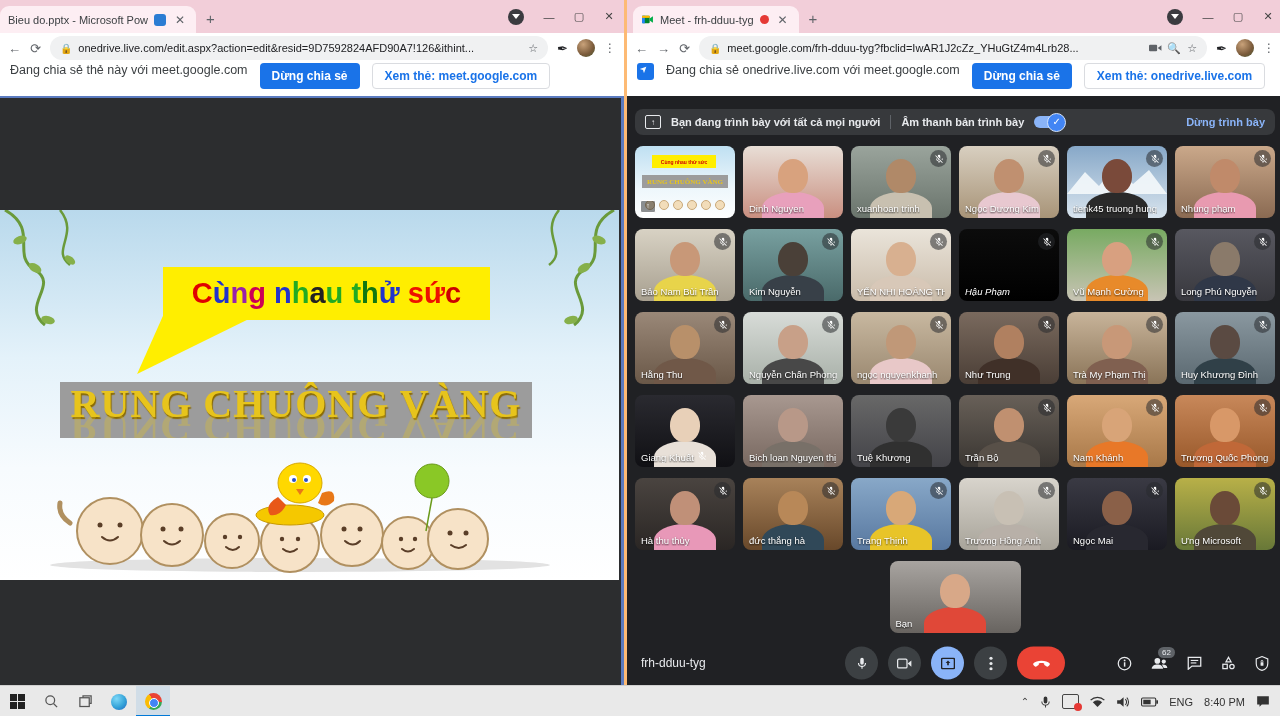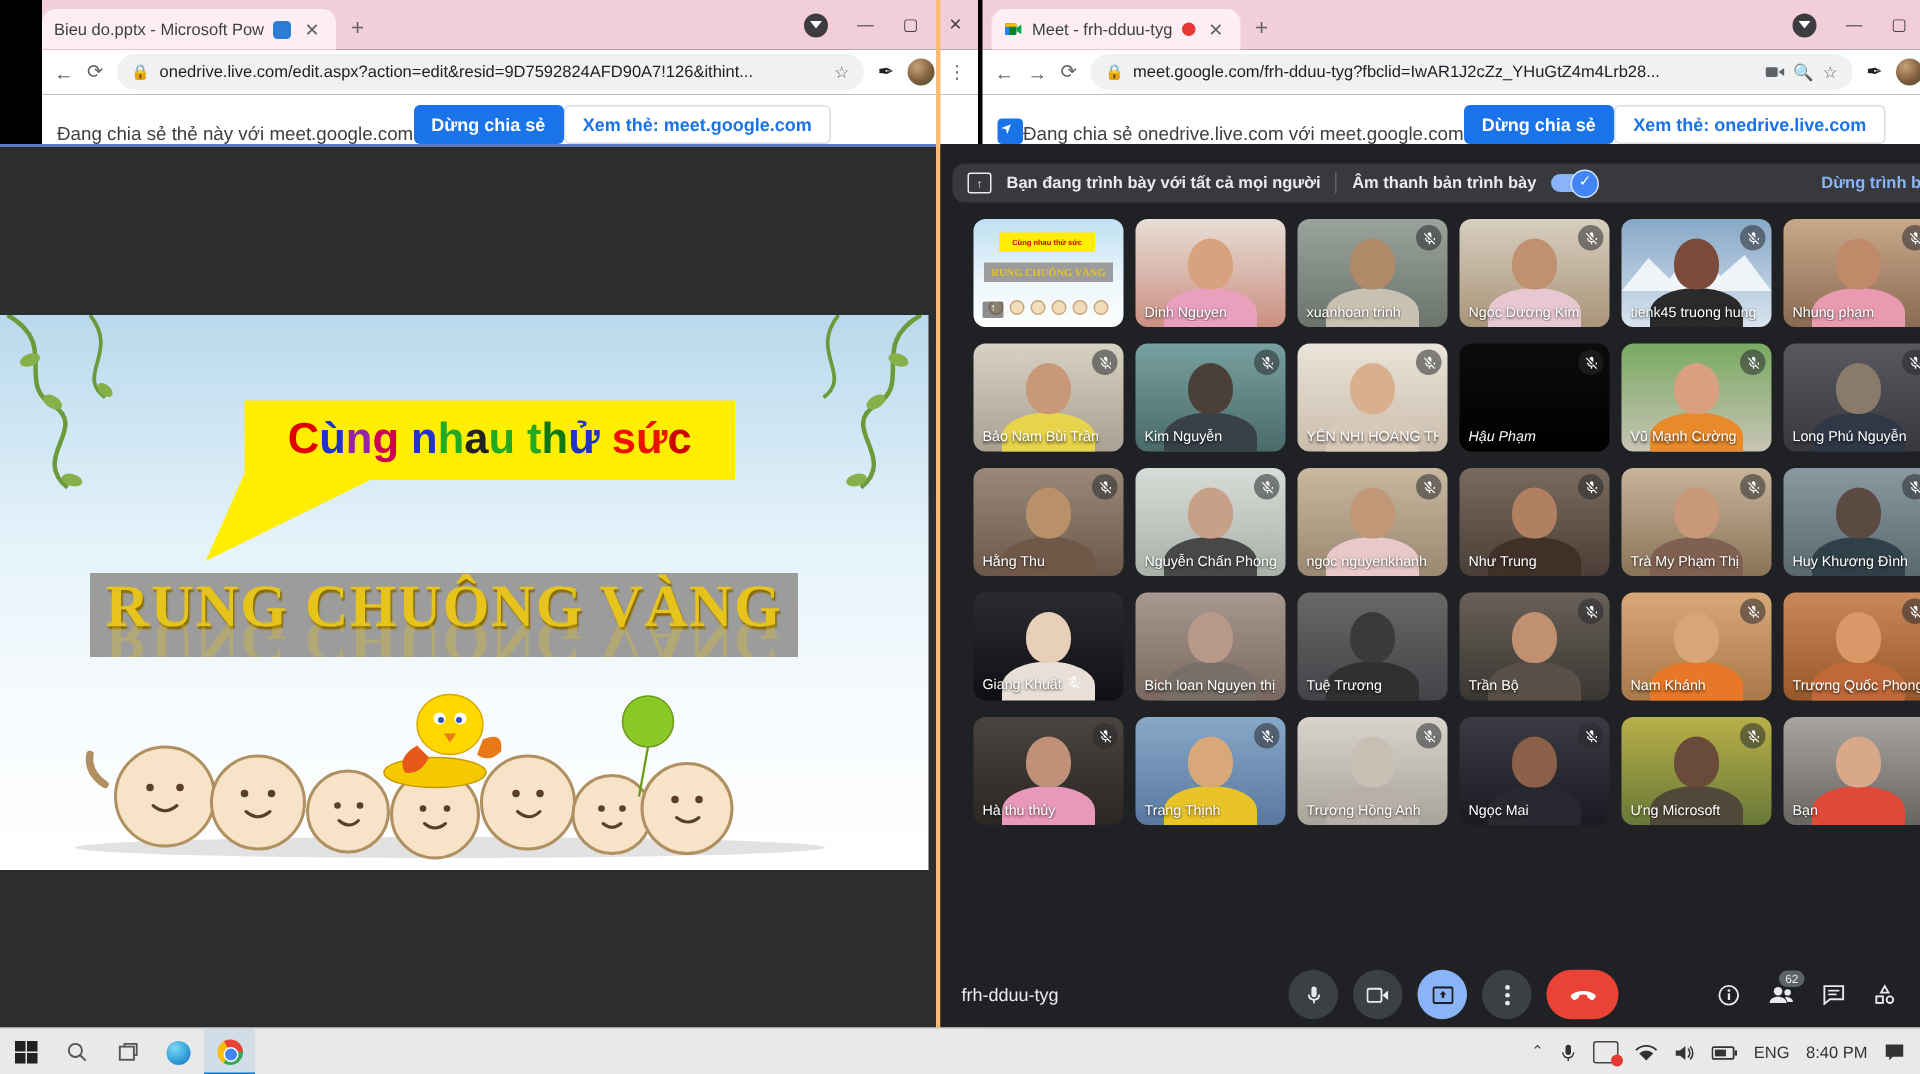--- a/index.html
+++ b/index.html
@@ -1,38 +1,38 @@
 <!DOCTYPE html>
 <html><head>
 <meta charset="utf-8">
 <style>
   html,body{margin:0;padding:0;}
   body{width:1280px;height:716px;position:relative;background:#000;font-family:"Liberation Sans","DejaVu Sans",sans-serif;overflow:hidden;}
-  .window{position:absolute;top:0;height:685px;padding-left:28px;}
+  .window{position:absolute;top:0;height:685px;}
   #win-left{left:0;width:624px;}
   #win-right{left:624px;width:656px;border-left:3px solid #fdba74;}
   
   .tabbar{height:33px;background:#f2ced9;display:flex;align-items:flex-end;position:relative;}
   .tab{background:#fdeef3;border-radius:9px 9px 0 0;height:27px;display:flex;align-items:center;padding:0 8px;font-size:11px;color:#3c4043;gap:6px;max-width:200px;}
   .tab .t-title{white-space:nowrap;overflow:hidden;max-width:140px;}
   .tab-x{color:#5f6368;font-size:12px;line-height:1;padding:1px 3px;border-radius:50%;}
   .newtab{color:#5f6368;font-size:15px;margin:0 0 6px 10px;}
   .winctl{position:absolute;right:0;top:0;height:33px;display:flex;align-items:center;gap:0;}
   .winctl .wc{width:30px;height:26px;display:flex;align-items:center;justify-content:center;color:#444;font-size:11px;}
   .media-globe{width:16px;height:16px;border-radius:50%;background:#3b3b40;display:flex;align-items:center;justify-content:center;margin-right:10px;}
   .media-globe:after{content:"";width:0;height:0;border-left:4px solid transparent;border-right:4px solid transparent;border-top:5px solid #fff;}
   .toolbar{height:30px;background:#fff;display:flex;align-items:center;padding:0 8px;gap:9px;}
   .navic{color:#5f6368;font-size:13px;}
   .urlpill{flex:1;background:#f0f1f2;border-radius:13px;height:24px;display:flex;align-items:center;padding:0 10px;font-size:11px;color:#202124;gap:6px;min-width:0;}
   .urlpill .url{white-space:nowrap;overflow:hidden;flex:1;}
   .lock{font-size:10px;color:#5f6368;}
   .pill-ic{color:#5f6368;font-size:11px;}
   .avatar{width:18px;height:18px;border-radius:50%;background:radial-gradient(circle at 35% 30%,#c9a27a,#7a5a3a 60%,#465a32);}
   .menu3{color:#5f6368;font-size:12px;letter-spacing:0;}
-  .sharebar{height:33px;background:#fff;display:flex;align-items:flex-end;padding:0 10px;font-size:12.5px;color:#3c4043;border-bottom:1px solid #e0e0e0;}
+  .sharebar{height:33px;background:#fff;display:flex;align-items:flex-start;gap:12px;padding:0 10px;font-size:12.5px;color:#3c4043;border-bottom:1px solid #e0e0e0;}
   .btn-blue{background:#1a73e8;color:#fff;border-radius:4px;font-size:12px;font-weight:bold;padding:6px 12px;white-space:nowrap;}
   .btn-outline{background:#fff;color:#1a73e8;border:1px solid #dadce0;border-radius:4px;font-size:12px;font-weight:bold;padding:5px 12px;white-space:nowrap;}
   .shicon{width:17px;height:17px;border-radius:3px;background:#1a73e8;position:relative;flex:none;}
   .shicon:after{content:"➤";position:absolute;left:3px;top:1px;font-size:9px;color:#fff;transform:rotate(-45deg);}
   
   .ppt-content{position:absolute;top:96px;left:0;right:0;bottom:0;background:#2c2d2f;border-top:2px solid #5b7bc0;border-right:3px solid #5b7bc0;}
   .slide{position:absolute;top:112px;left:0;width:619px;height:370px;background:linear-gradient(#b9d9ec, #e4f2fa 40%, #f7fbfe 70%, #ffffff);overflow:hidden;}
   .vine{position:absolute;top:0;}
   .vine.l{left:0;} .vine.r{right:0;transform:scaleX(-1);}
   .bubble{position:absolute;left:163px;top:57px;width:327px;height:53px;background:#ffee00;display:flex;align-items:center;justify-content:center;font-weight:bold;font-size:29px;font-family:"Liberation Sans",sans-serif;white-space:pre;}
@@ -445,21 +445,21 @@
               </svg></span></span>
         </div>
         <div class="tile" style="background: linear-gradient(rgb(168, 152, 144), rgb(120, 104, 96));">
           <div class="torso" style="background: rgb(120, 112, 104);"></div>
           <div class="head" style="background: rgb(184, 152, 136);"></div>
           <span class="name">Bich loan Nguyen thị</span>
         </div>
         <div class="tile" style="background: linear-gradient(rgb(104, 104, 104), rgb(67, 67, 72));">
           <div class="torso" style="background: rgb(48, 48, 48);"></div>
           <div class="head" style="background: rgb(58, 58, 58);"></div>
-          <span class="name">Tuệ Trương</span>
+          <span class="name">Tuệ Khương</span>
         </div>
         <div class="tile" style="background: linear-gradient(rgb(104, 96, 88), rgb(58, 54, 50));">
           <div class="torso" style="background: rgb(88, 80, 72);"></div>
           <div class="head" style="background: rgb(192, 144, 112);"></div>
           <span class="name">Trần Bộ</span>
           <span class="micoff">
             <svg viewBox="0 0 24 24" width="10" height="10">
               <path fill="#fff" d="M15 11V5a3 3 0 0 0-6 0v.2l6 6zM18.9 11a6.9 6.9 0 0 1-.5 2.5l1.5 1.5A8.8 8.8 0 0 0 21 11h-2.1zM4.3 3 3 4.3l6 6.3V11a3 3 0 0 0 4.3 2.7l1.6 1.6a5.3 5.3 0 0 1-8.2-4.3H5a7 7 0 0 0 6 6.9V21h2v-3.1c.8-.1 1.5-.4 2.2-.7l4.5 4.5 1.3-1.3z"></path>
             </svg>
           </span>
@@ -481,20 +481,30 @@
           <span class="micoff">
             <svg viewBox="0 0 24 24" width="10" height="10">
               <path fill="#fff" d="M15 11V5a3 3 0 0 0-6 0v.2l6 6zM18.9 11a6.9 6.9 0 0 1-.5 2.5l1.5 1.5A8.8 8.8 0 0 0 21 11h-2.1zM4.3 3 3 4.3l6 6.3V11a3 3 0 0 0 4.3 2.7l1.6 1.6a5.3 5.3 0 0 1-8.2-4.3H5a7 7 0 0 0 6 6.9V21h2v-3.1c.8-.1 1.5-.4 2.2-.7l4.5 4.5 1.3-1.3z"></path>
             </svg>
           </span>
         </div>
         <div class="tile" style="background: linear-gradient(rgb(74, 68, 64), rgb(42, 38, 36));">
           <div class="torso" style="background: rgb(232, 152, 184);"></div>
           <div class="head" style="background: rgb(192, 144, 120);"></div>
           <span class="name">Hà thu thủy</span>
+          <span class="micoff">
+            <svg viewBox="0 0 24 24" width="10" height="10">
+              <path fill="#fff" d="M15 11V5a3 3 0 0 0-6 0v.2l6 6zM18.9 11a6.9 6.9 0 0 1-.5 2.5l1.5 1.5A8.8 8.8 0 0 0 21 11h-2.1zM4.3 3 3 4.3l6 6.3V11a3 3 0 0 0 4.3 2.7l1.6 1.6a5.3 5.3 0 0 1-8.2-4.3H5a7 7 0 0 0 6 6.9V21h2v-3.1c.8-.1 1.5-.4 2.2-.7l4.5 4.5 1.3-1.3z"></path>
+            </svg>
+          </span>
+        </div>
+        <div class="tile" style="background: linear-gradient(rgb(168, 130, 90), rgb(104, 72, 42));">
+          <div class="torso" style="background: rgb(48, 72, 88);"></div>
+          <div class="head" style="background: rgb(184, 136, 88);"></div>
+          <span class="name">đức thắng hà</span>
           <span class="micoff">
             <svg viewBox="0 0 24 24" width="10" height="10">
               <path fill="#fff" d="M15 11V5a3 3 0 0 0-6 0v.2l6 6zM18.9 11a6.9 6.9 0 0 1-.5 2.5l1.5 1.5A8.8 8.8 0 0 0 21 11h-2.1zM4.3 3 3 4.3l6 6.3V11a3 3 0 0 0 4.3 2.7l1.6 1.6a5.3 5.3 0 0 1-8.2-4.3H5a7 7 0 0 0 6 6.9V21h2v-3.1c.8-.1 1.5-.4 2.2-.7l4.5 4.5 1.3-1.3z"></path>
             </svg>
           </span>
         </div>
         <div class="tile" style="background: linear-gradient(rgb(136, 168, 200), rgb(88, 120, 160));">
           <div class="torso" style="background: rgb(232, 196, 40);"></div>
           <div class="head" style="background: rgb(216, 168, 120);"></div>
           <span class="name">Trang Thịnh</span>

